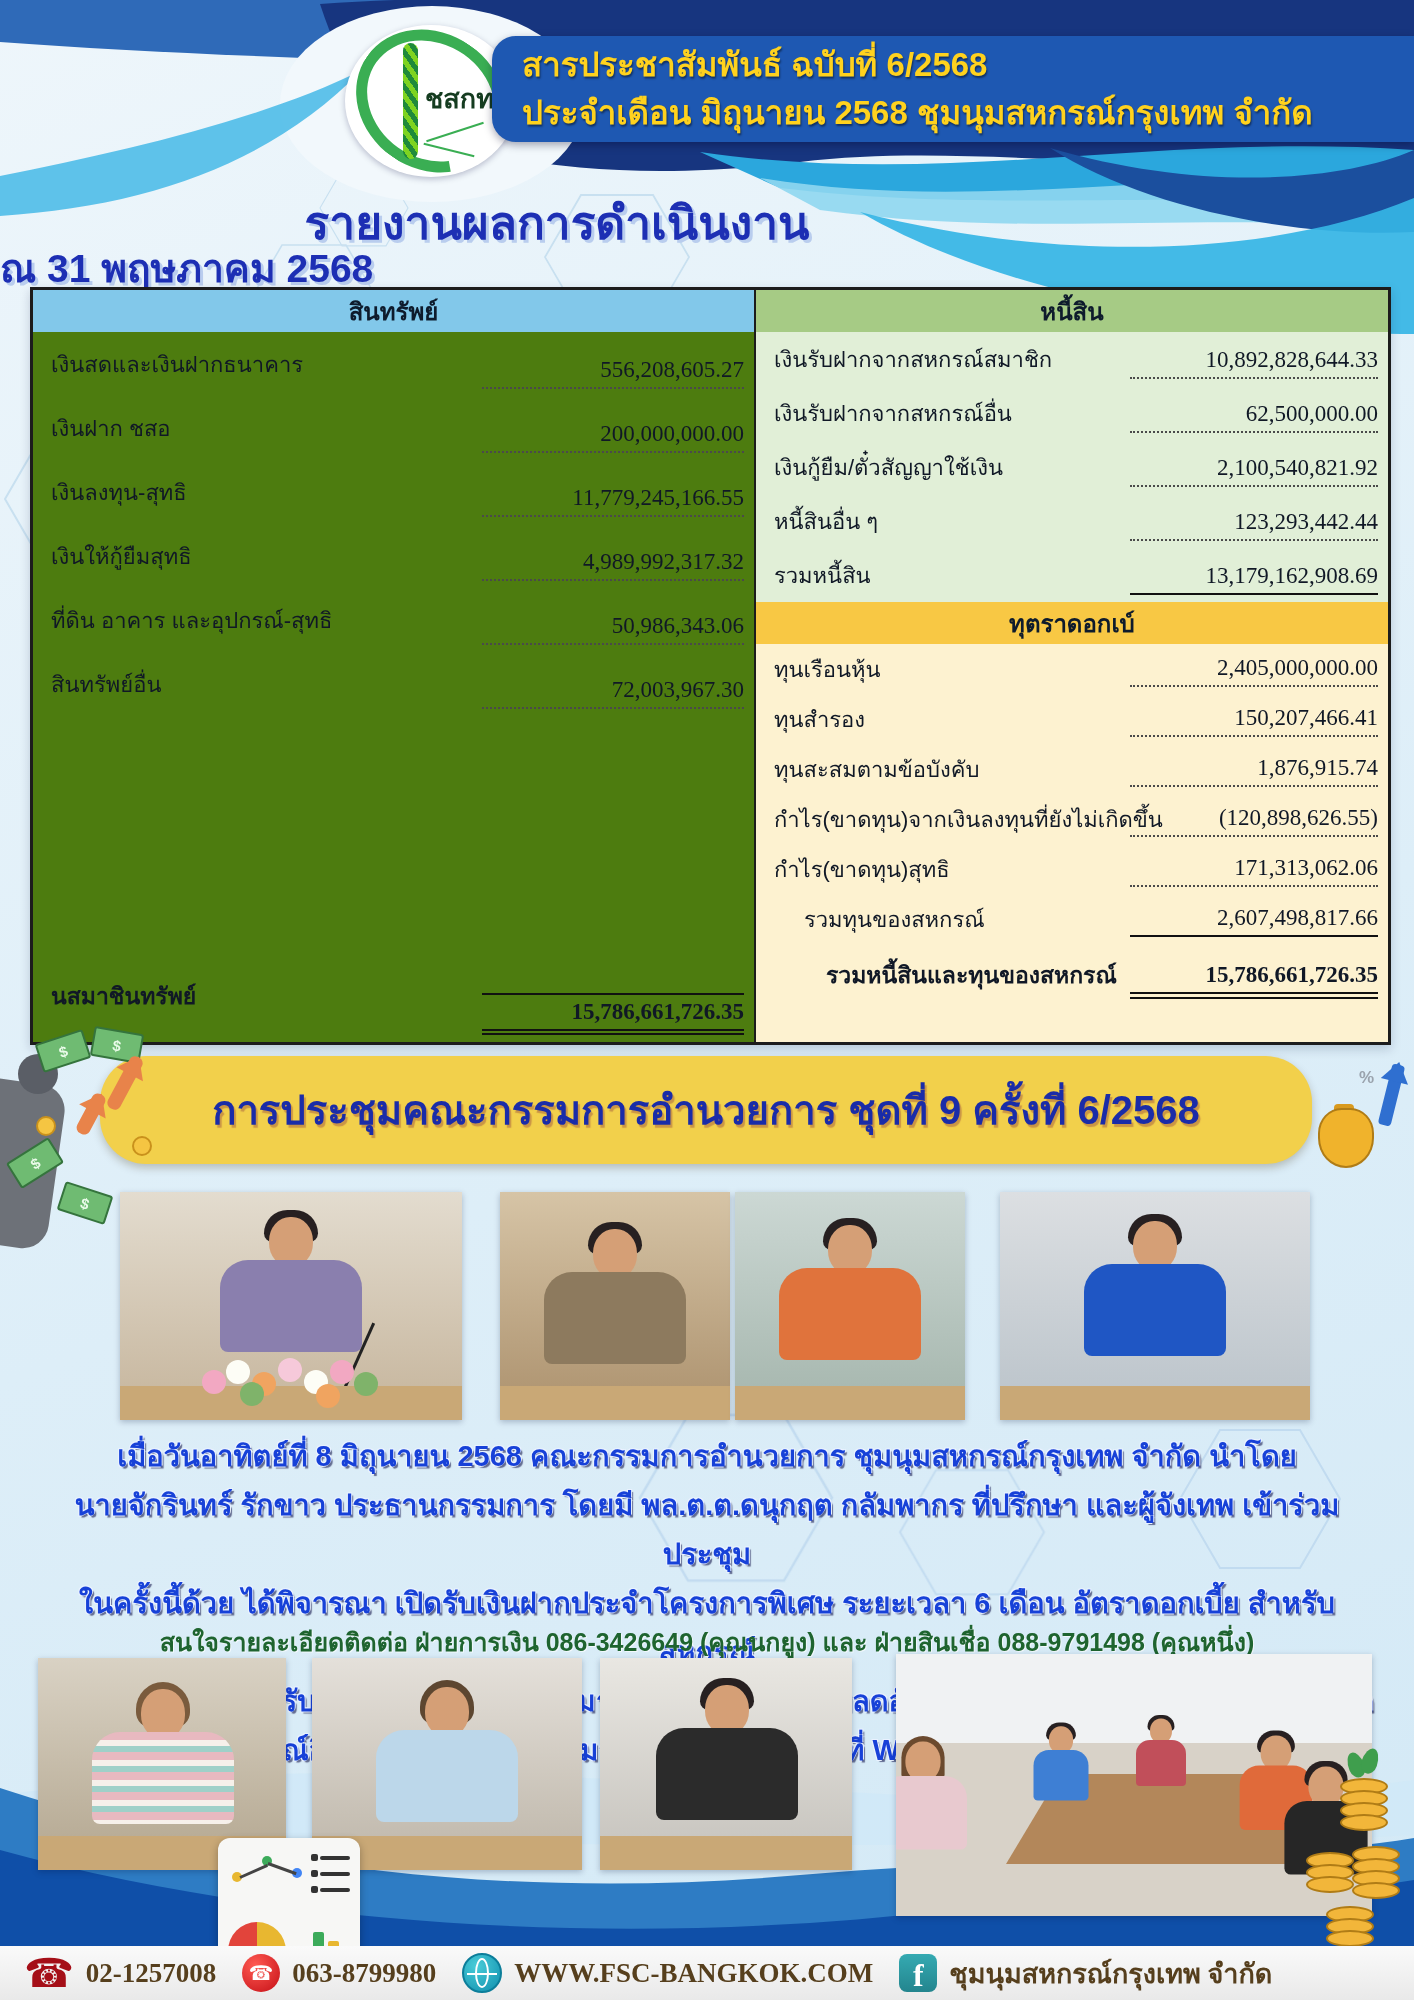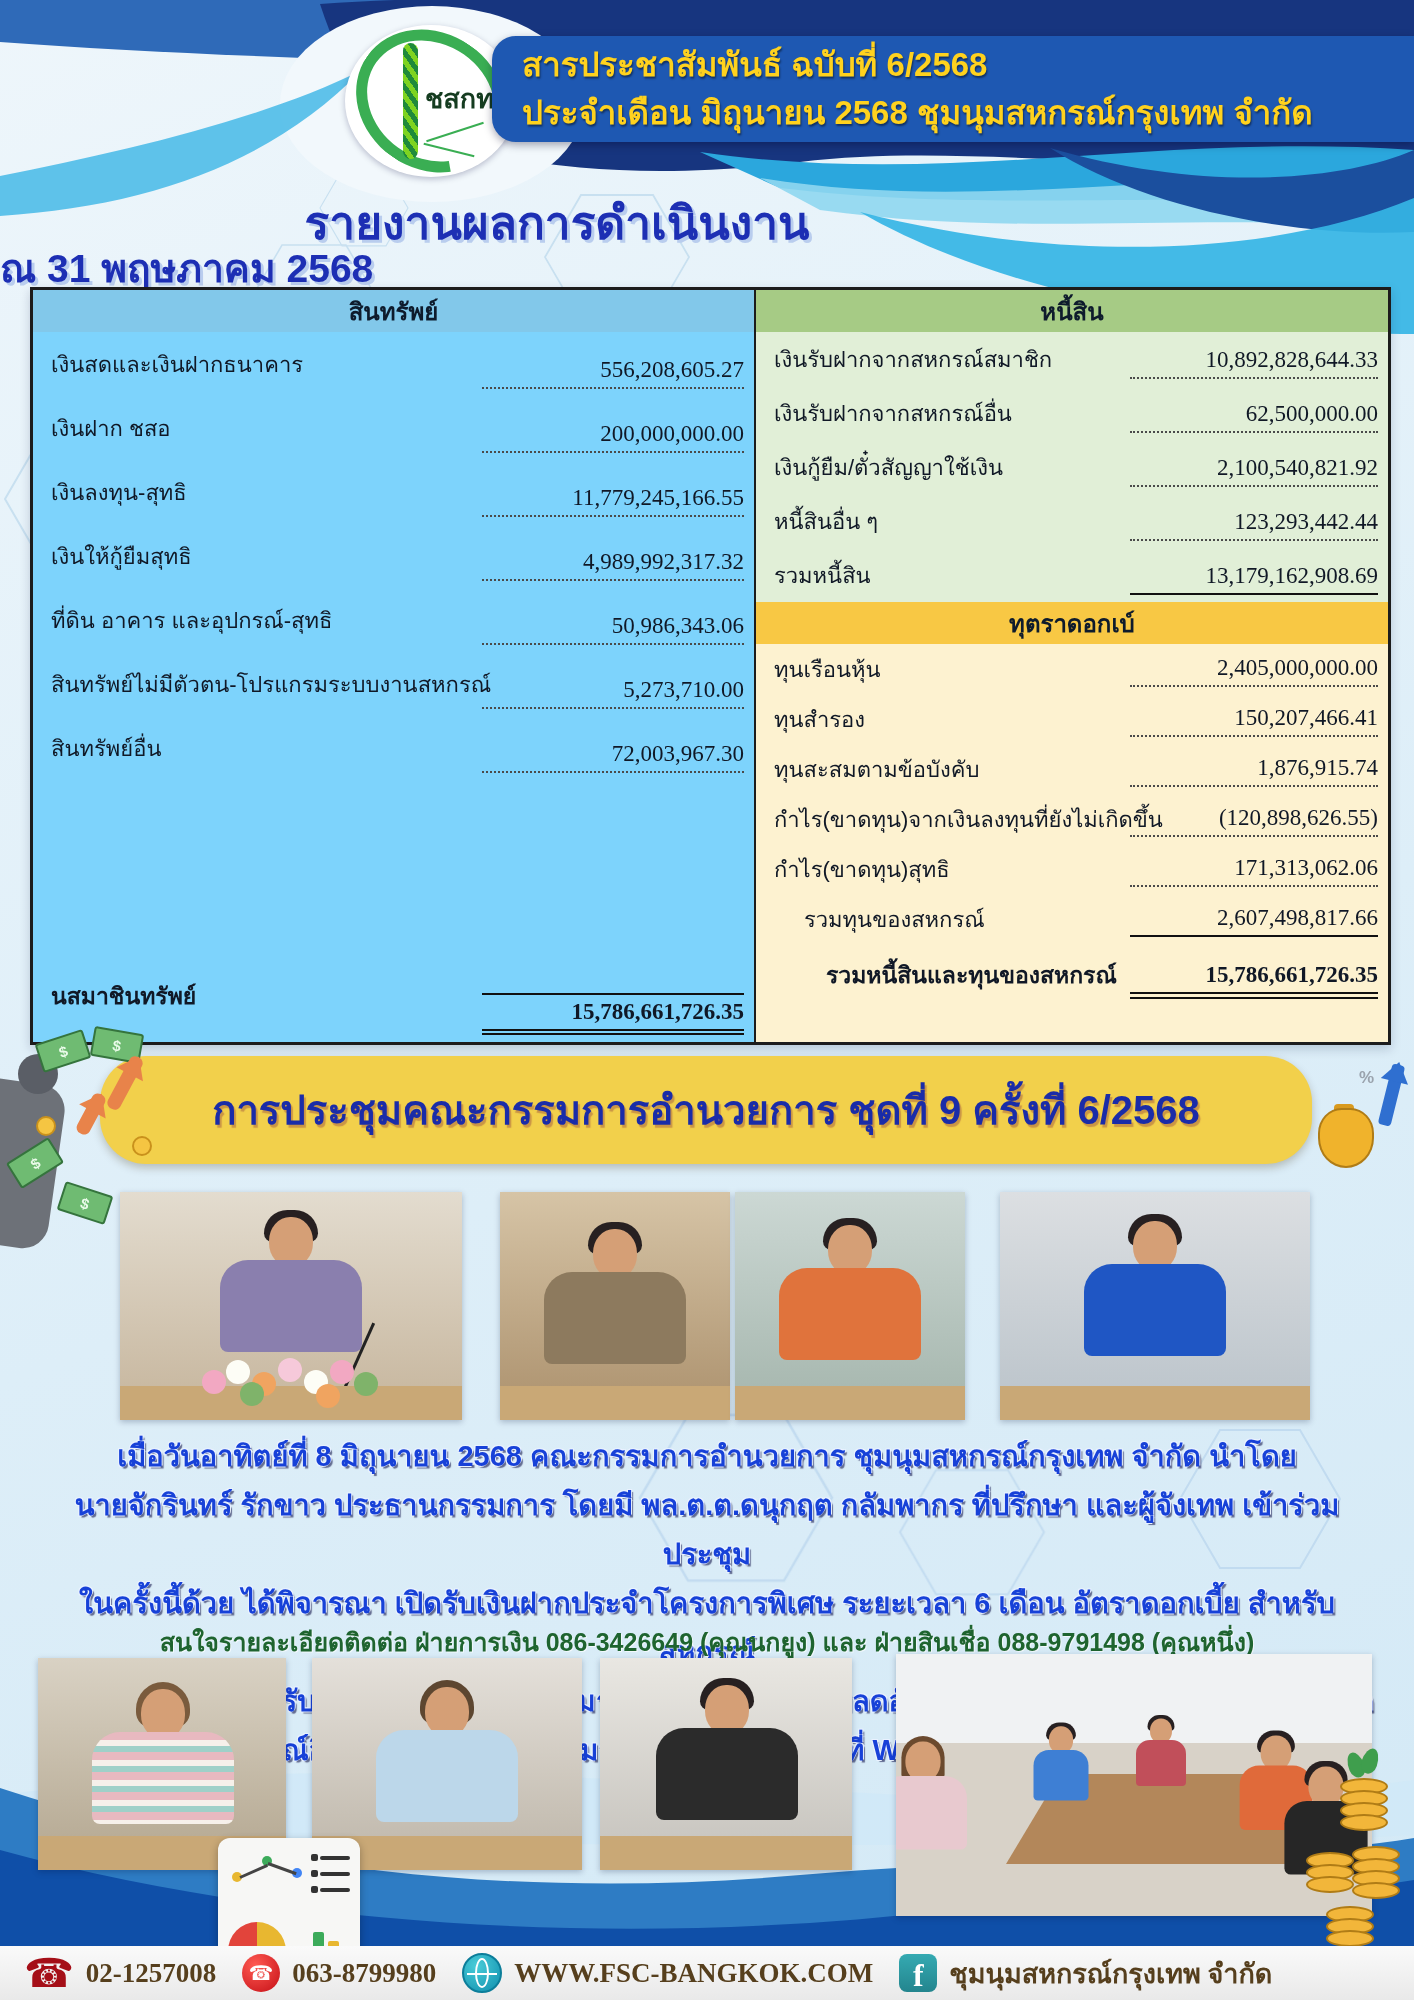--- a/index.html
+++ b/index.html
@@ -31,21 +31,21 @@
         text-shadow:1px 2px 2px rgba(0,0,0,.45);white-space:nowrap;}
 
   .bigtitle{position:absolute;left:0;top:186px;width:1114px;text-align:center;z-index:2;
         color:#1d2fb4;font-weight:bold;font-size:46px;text-shadow:3px 3px 0 #b9cdee;}
   .subtitle{position:absolute;left:0;top:237px;width:1114px;text-align:left;z-index:2;
         color:#1d2fb4;font-weight:bold;font-size:39px;text-shadow:3px 3px 0 #b9cdee;}
 
   
   .bs{position:absolute;left:30px;top:287px;width:1355px;height:752px;z-index:2;
       border:3px solid #1c1c1c;display:flex;background:#fff;box-shadow:0 4px 10px rgba(0,20,60,.18);}
-  .col-l{width:722px;display:flex;flex-direction:column;background:#7dd3fc;}
+  .col-l{width:722px;display:flex;flex-direction:column;background:#4d7c0f;}
   .col-r{width:633px;display:flex;flex-direction:column;border-left:2px solid #1c1c1c;}
   .colhead{height:42px;display:flex;align-items:center;justify-content:center;
       font-weight:bold;font-size:24px;color:#0e1b2c;flex:0 0 auto;}
   .h-assets{background:#82c8ea;}
   .h-liab{background:#a6cb85;}
   .h-cap{background:#f8c844;}
   .liabbody{background:#e1efd7;}
   .capbody{background:#fdf2d0;flex:1;display:flex;flex-direction:column;}
   .row{position:relative;flex:0 0 auto;}
   .row .lbl{position:absolute;left:18px;top:50%;transform:translateY(-50%);
@@ -214,24 +214,20 @@
       </div>
       <div class="row r64">
         <span class="lbl">เงินให้กู้ยืมสุทธิ</span>
         <span class="val">4,989,992,317.32</span>
       </div>
       <div class="row r64">
         <span class="lbl">ที่ดิน อาคาร และอุปกรณ์-สุทธิ</span>
         <span class="val">50,986,343.06</span>
       </div>
       <div class="row r64">
-        <span class="lbl">สินทรัพย์ไม่มีตัวตน-โปรแกรมระบบงานสหกรณ์</span>
-        <span class="val">5,273,710.00</span>
-      </div>
-      <div class="row r64">
         <span class="lbl">สินทรัพย์อื่น</span>
         <span class="val">72,003,967.30</span>
       </div>
       <div class="spacer"></div>
       <div class="row r64 totalrow" style="height:92px;">
         <span class="lbl">นสมาชินทรัพย์</span>
         <span class="val">15,786,661,726.35</span>
       </div>
     </div>
 

